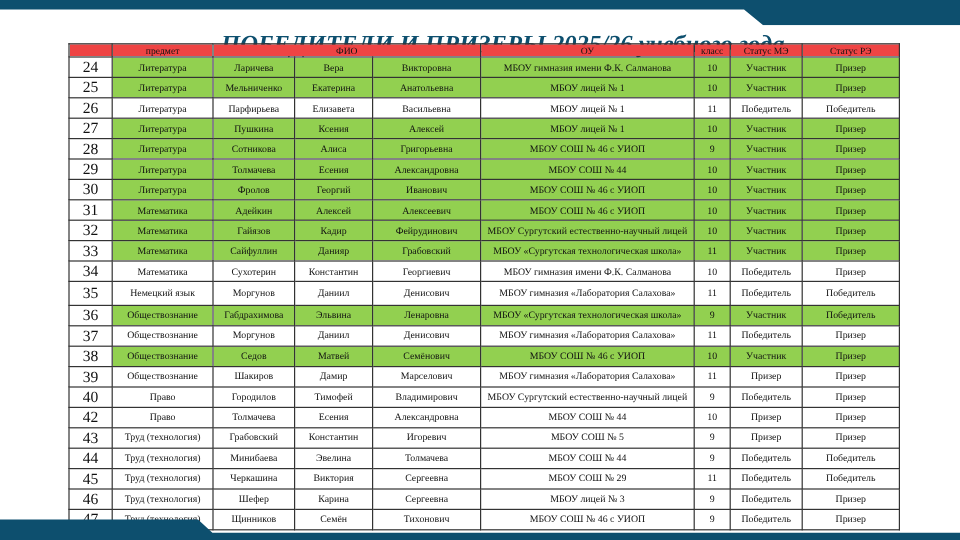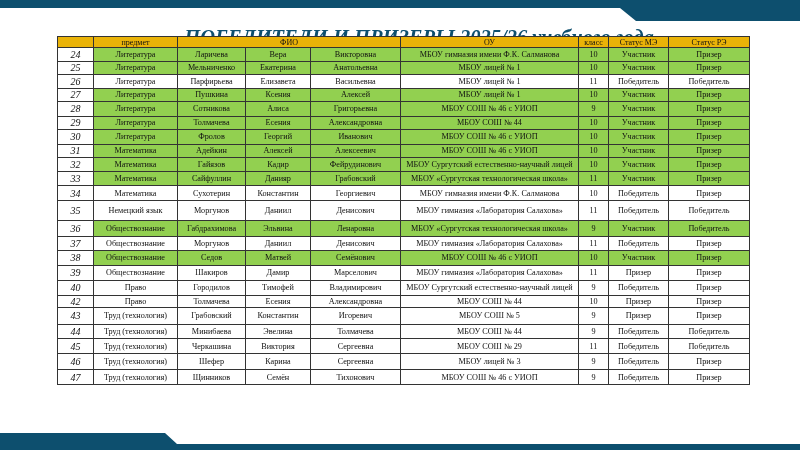--- a/index.html
+++ b/index.html
@@ -26,23 +26,23 @@
       border-collapse: collapse;
       table-layout: fixed;
       font-size: 8.2px; color: #111;
     }
     table.main td, table.main th {
       border: 1px solid #333;
       text-align: center; vertical-align: middle;
       padding: 0 1px; white-space: nowrap; overflow: hidden;
       font-weight: normal;
     }
-    table.main th { height: 10px; font-size: 8px; background: #eab308; }
+    table.main th { height: 10px; font-size: 8px; background: #ef4444; }
     tr.green td.c { background: #92D050; }
-    td.num { background: #fff !important; font-size: 10px; font-style: italic; }
+    td.num { background: #fff !important; font-size: 13px; }
     tr.h13 td { height: 12.5px; }
     tr.h14 td { height: 13.5px; }
     tr.h15 td { height: 14px; }
     tr.h16 td { height: 15px; margin-top: 12px; }
     tr.h17 td { height: 16px; }
     tr.h19 td { height: 18.5px; }
     tr.h11 td { height: 10px; }
   </style>
 </head>
 <body>

